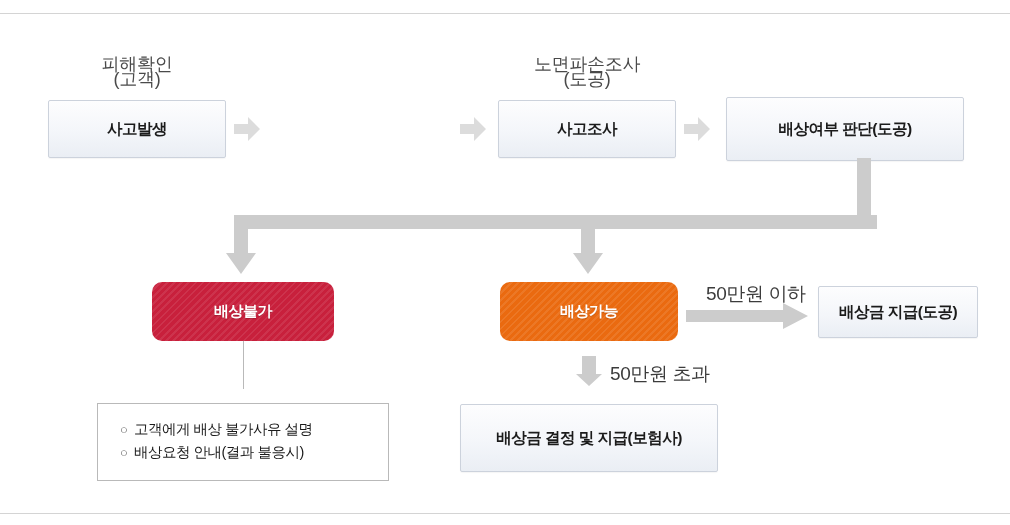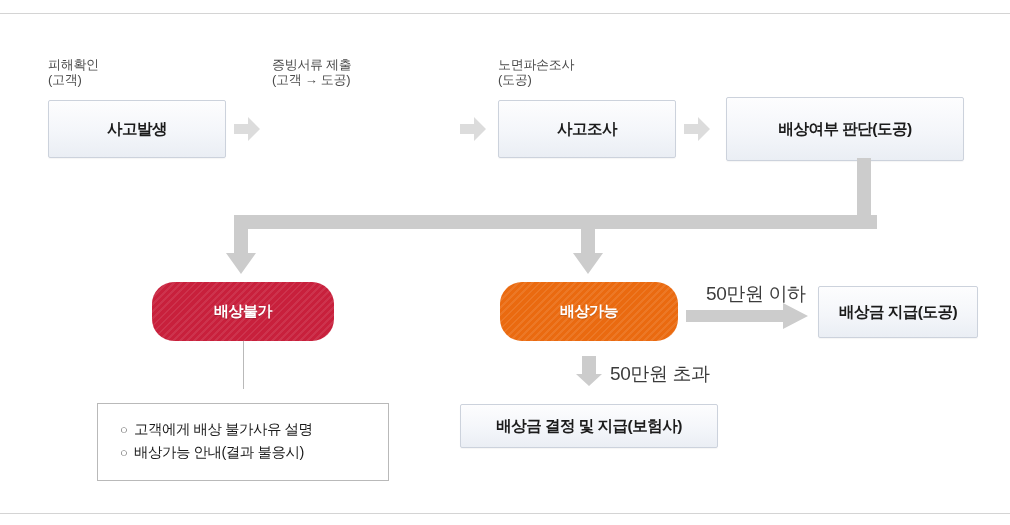--- a/index.html
+++ b/index.html
@@ -28,22 +28,22 @@
     width: 1010px;
     height: 1px;
     background: #d4d4d4;
   }
   .rule-top { top: 13px; }
   .rule-bottom { top: 513px; }
 
   
   .caption {
     position: absolute;
-    text-align: left;
-    font-size: 13px;
+    text-align: center;
+    font-size: 18px;
     line-height: 15px;
     color: #4a4a4a;
     white-space: nowrap;
     letter-spacing: -0.3px;
   }
 
   
   .stage-box {
     position: absolute;
     box-sizing: border-box;
@@ -58,21 +58,21 @@
     font-weight: bold;
     color: #1b1b1b;
     letter-spacing: -0.5px;
     white-space: nowrap;
   }
 
   
   .result-box {
     position: absolute;
     box-sizing: border-box;
-    border-radius: 22px;
+    border-radius: 10px;
     display: flex;
     align-items: center;
     justify-content: center;
     font-size: 15px;
     font-weight: bold;
     color: #ffffff;
     letter-spacing: -0.5px;
     white-space: nowrap;
     text-shadow: 0 1px 1px rgba(0,0,0,0.18);
   }
@@ -169,24 +169,20 @@
 <div id="page">
 
   <div class="page-rule rule-top"></div>
   <div class="page-rule rule-bottom"></div>
 
   <div class="caption" style="left:48px; top:57px; width:178px;">
     <div>피해확인</div>
     <div>(고객)</div>
   </div>
 
-  <div class="caption" style="left:272px; top:57px; width:180px;">
-    <div>증빙서류 제출</div>
-    <div>(고객 → 도공)</div>
-  </div>
 
   <div class="caption" style="left:498px; top:57px; width:178px;">
     <div>노면파손조사</div>
     <div>(도공)</div>
   </div>
 
   <div class="stage-box" style="left:48px; top:100px; width:178px; height:58px;">
     <span>사고발생</span>
   </div>
 
@@ -255,28 +251,28 @@
   </div>
 
   <div class="arrow-down-sm" style="left:576px; top:356px;">
     <svg width="26" height="30" viewBox="0 0 26 30">
       <polygon points="6,0 20,0 20,18 26,18 13,30 0,18 6,18" fill="#cccccc"></polygon>
     </svg>
   </div>
 
   <div class="edge-label" style="left:610px; top:361px;">50만원 초과</div>
 
-  <div class="stage-box" style="left:460px; top:404px; width:258px; height:44px;">
+  <div class="stage-box" style="left:460px; top:404px; width:258px; height:68px;">
     <span>배상금 결정 및 지급(보험사)</span>
   </div>
 
   <div class="thin-connector" style="left:243px; top:341px; height:48px;"></div>
 
   <div class="note-box" style="left:97px; top:389px; width:292px; height:78px;">
     <div class="note-line">
       <span class="bullet">○</span><span>고객에게 배상 불가사유 설명</span>
     </div>
     <div class="note-line">
-      <span class="bullet">○</span><span>배상가능 안내(결과 불응시)</span>
+      <span class="bullet">○</span><span>배상요청 안내(결과 불응시)</span>
     </div>
   </div>
 
 </div>
 
 </body></html>

